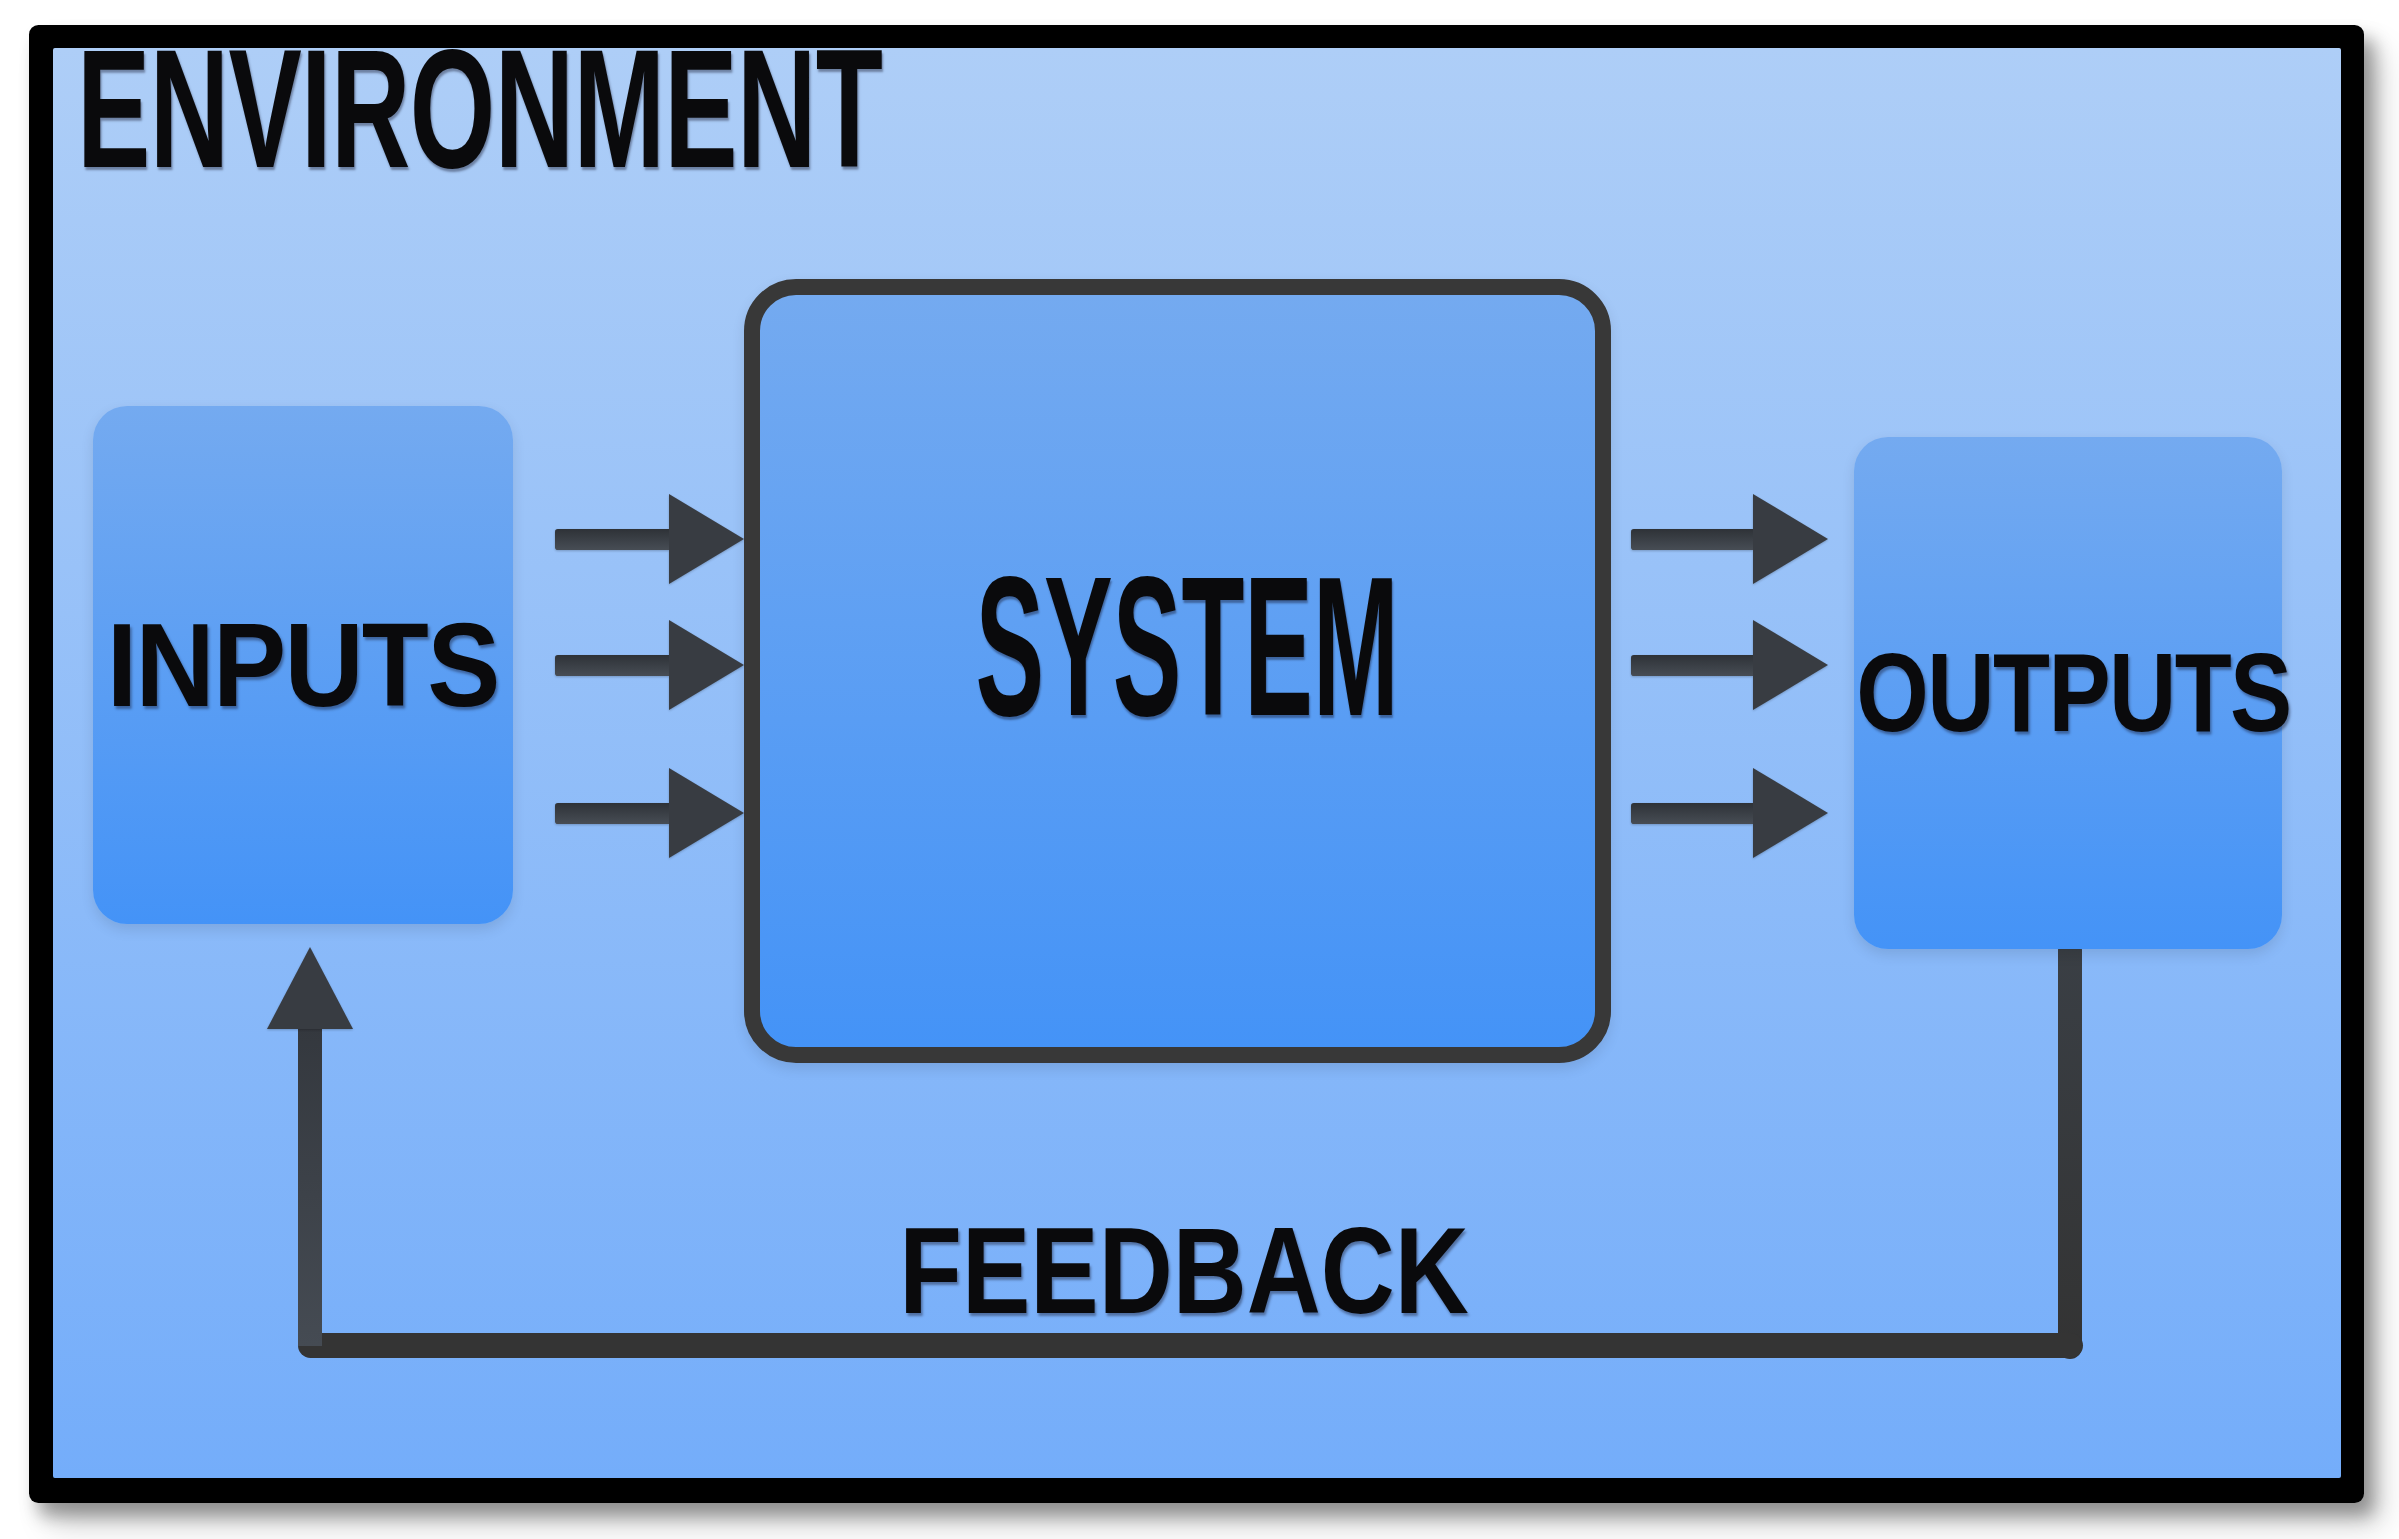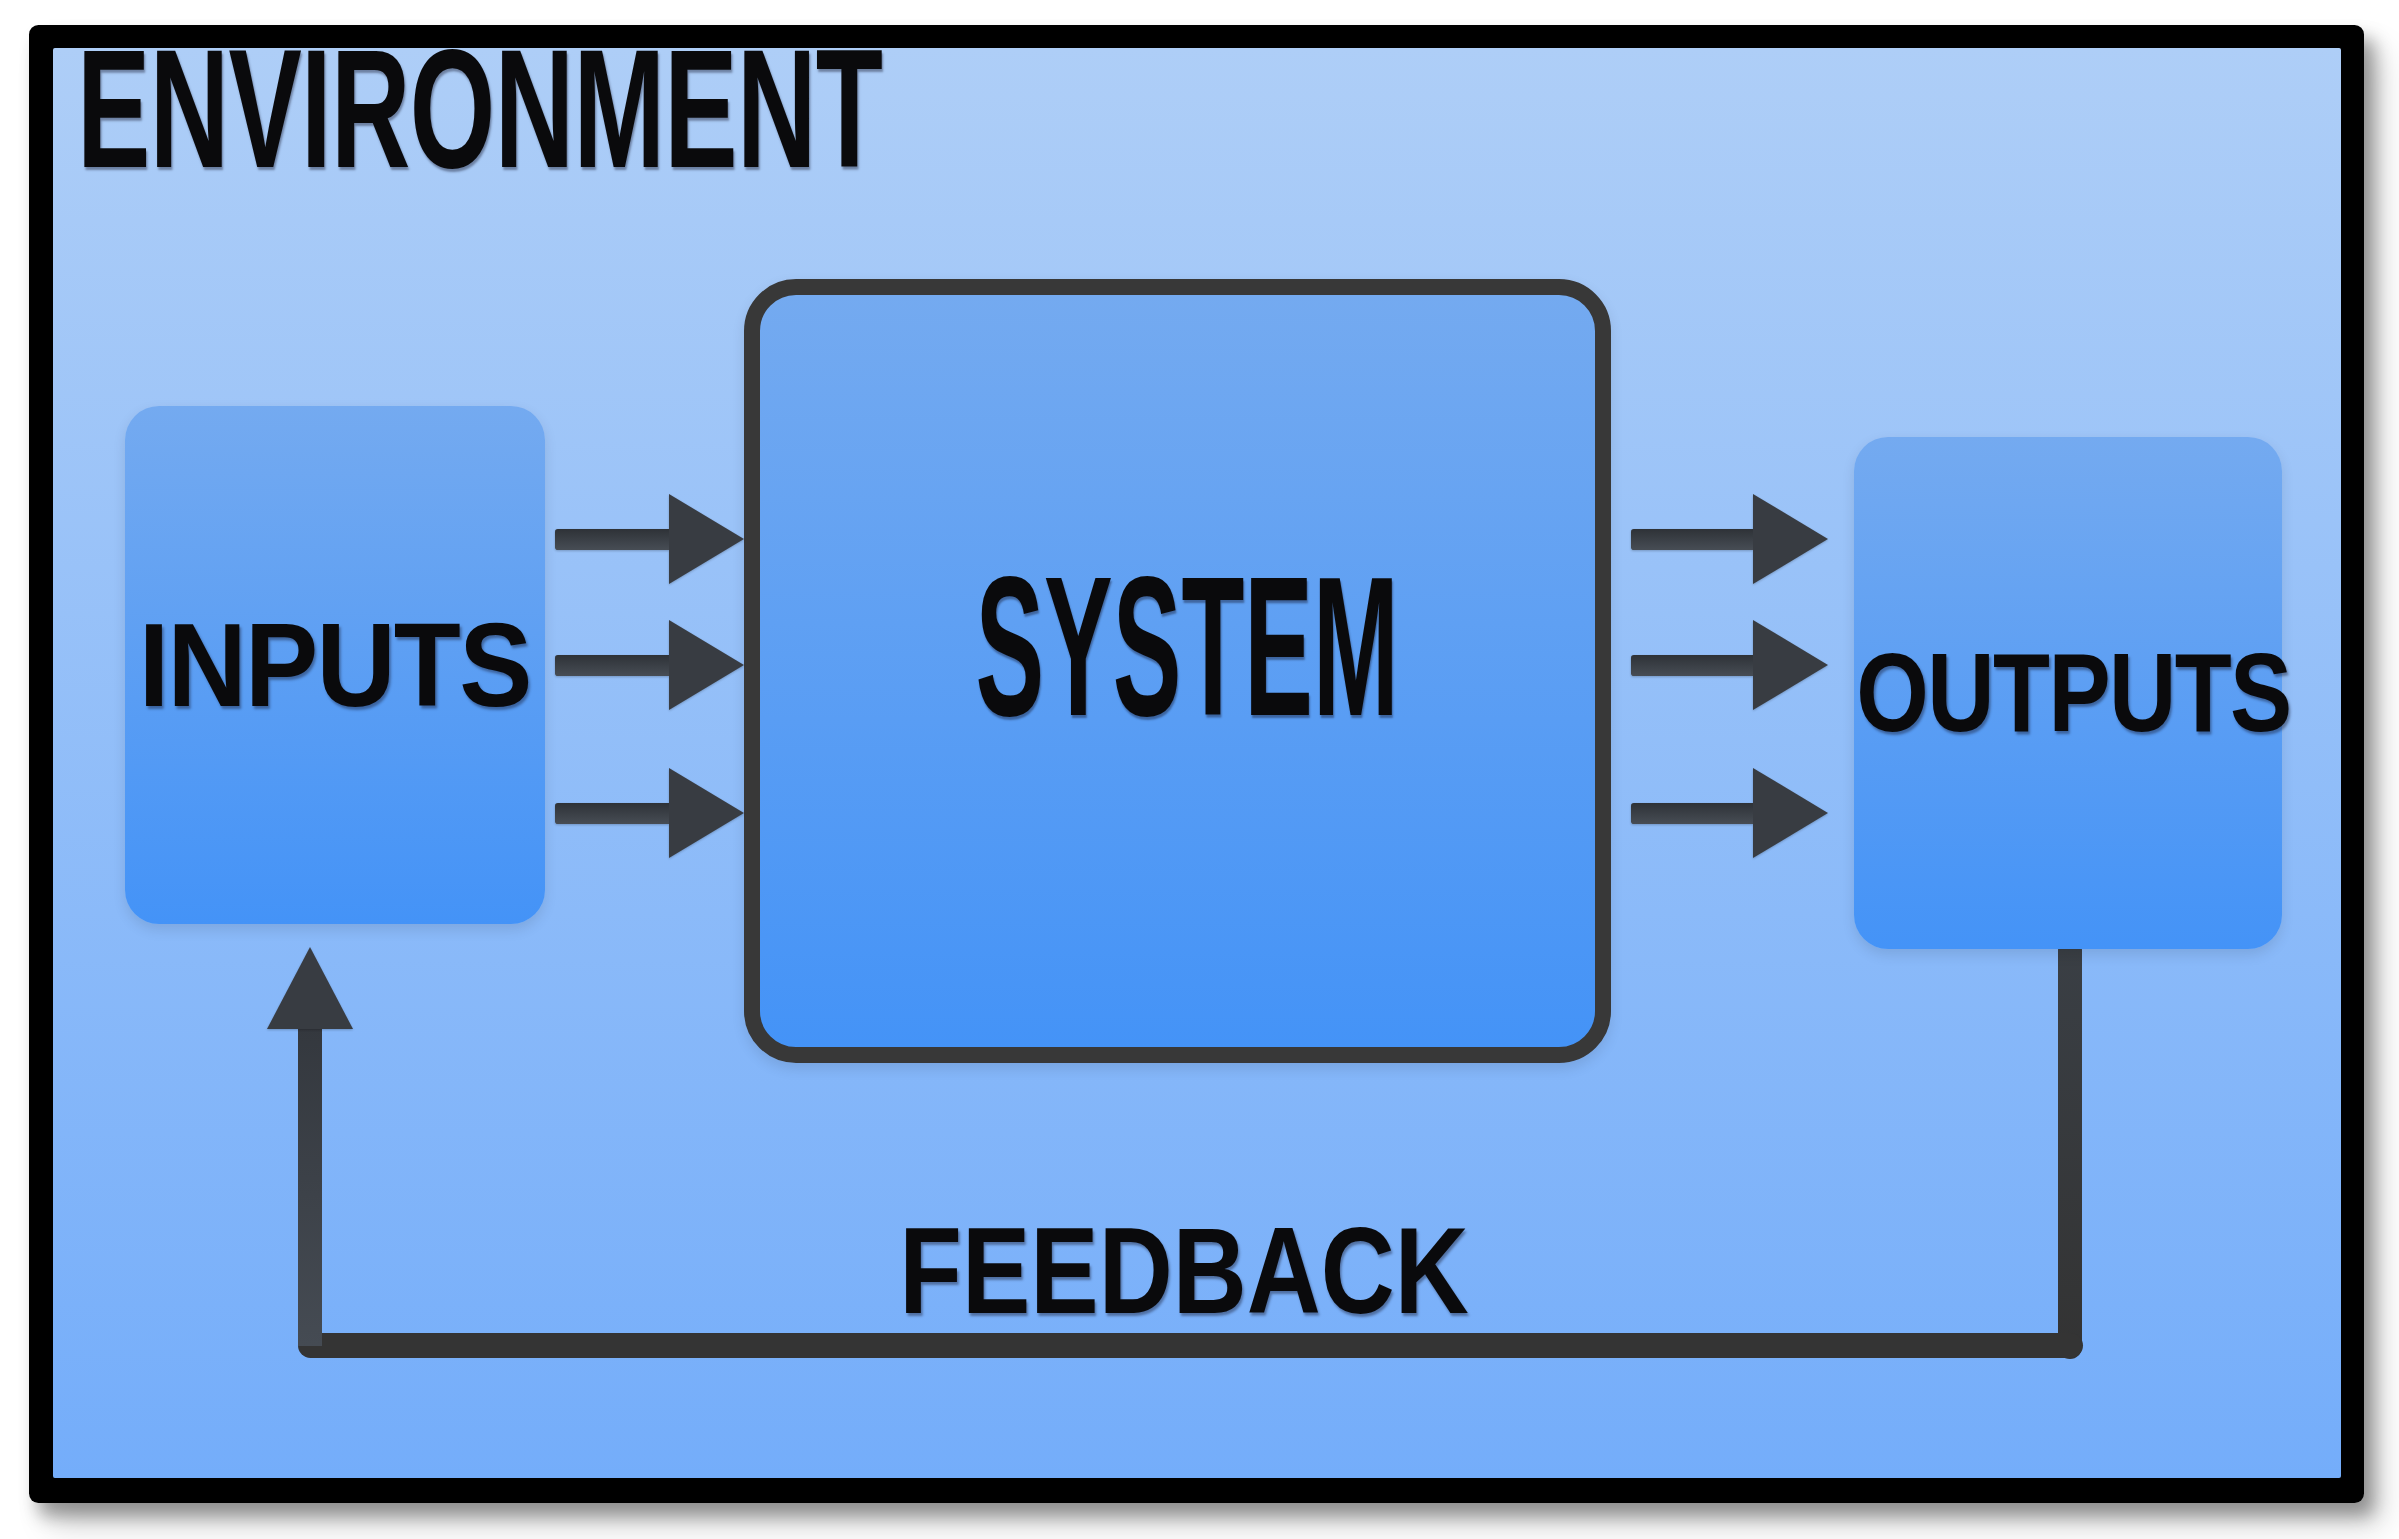--- a/index.html
+++ b/index.html
@@ -36,21 +36,21 @@
   .env-label{
     position:absolute;left:24px;top:-24px;font-size:169px;
     transform:scaleX(.65);transform-origin:left top;letter-spacing:-0.9px;
   }
   
   .box{
     position:absolute;display:flex;align-items:center;justify-content:center;
     background:linear-gradient(180deg,var(--box-top) 0%,var(--box-bottom) 100%);
     border-radius:34px;box-shadow:0 5.6px 13px rgba(0,0,0,.10);z-index:2;
   }
-  .inputs-box{left:72px;top:358px;width:420px;height:518px;}
+  .inputs-box{left:40px;top:358px;width:420px;height:518px;}
   .inputs-box .label{font-size:118px;transform:scaleX(.93);letter-spacing:-1.9px;}
   .system-box{
     left:691px;top:231px;width:867px;height:784px;
     border:16px solid var(--box-border);border-radius:52px;padding-left:19px;
   }
   .system-box .label{font-size:198px;transform:translateY(-24px) scaleX(.52);}
   .outputs-box{left:1801px;top:389px;width:428px;height:512px;padding-left:12px;}
   .outputs-box .label{font-size:111px;transform:scaleX(.84);letter-spacing:-1.9px;}
   
   .arrow-stack{position:absolute;z-index:2;}

